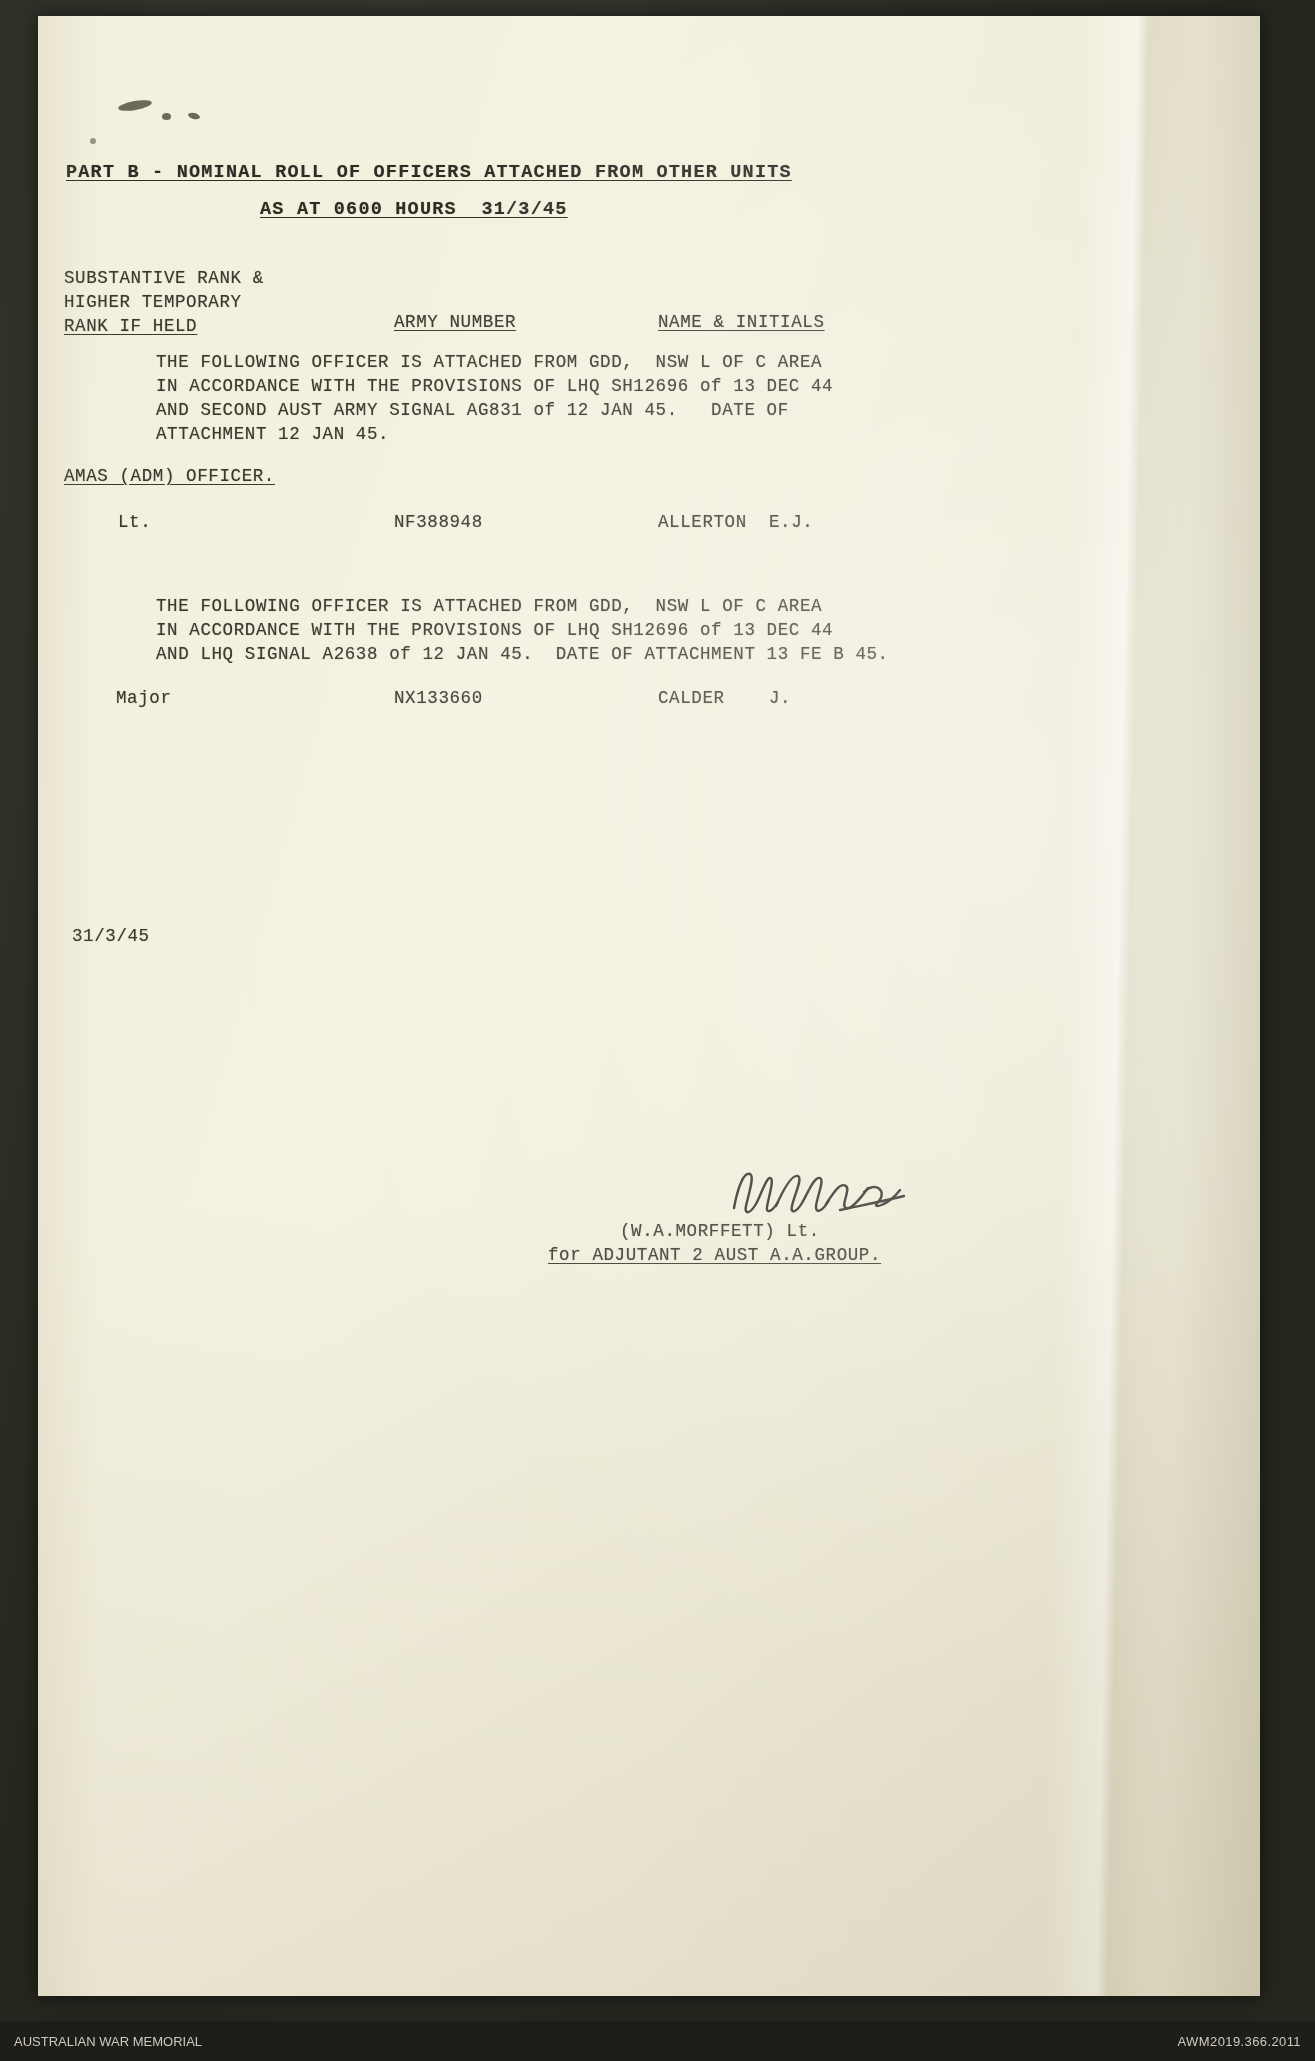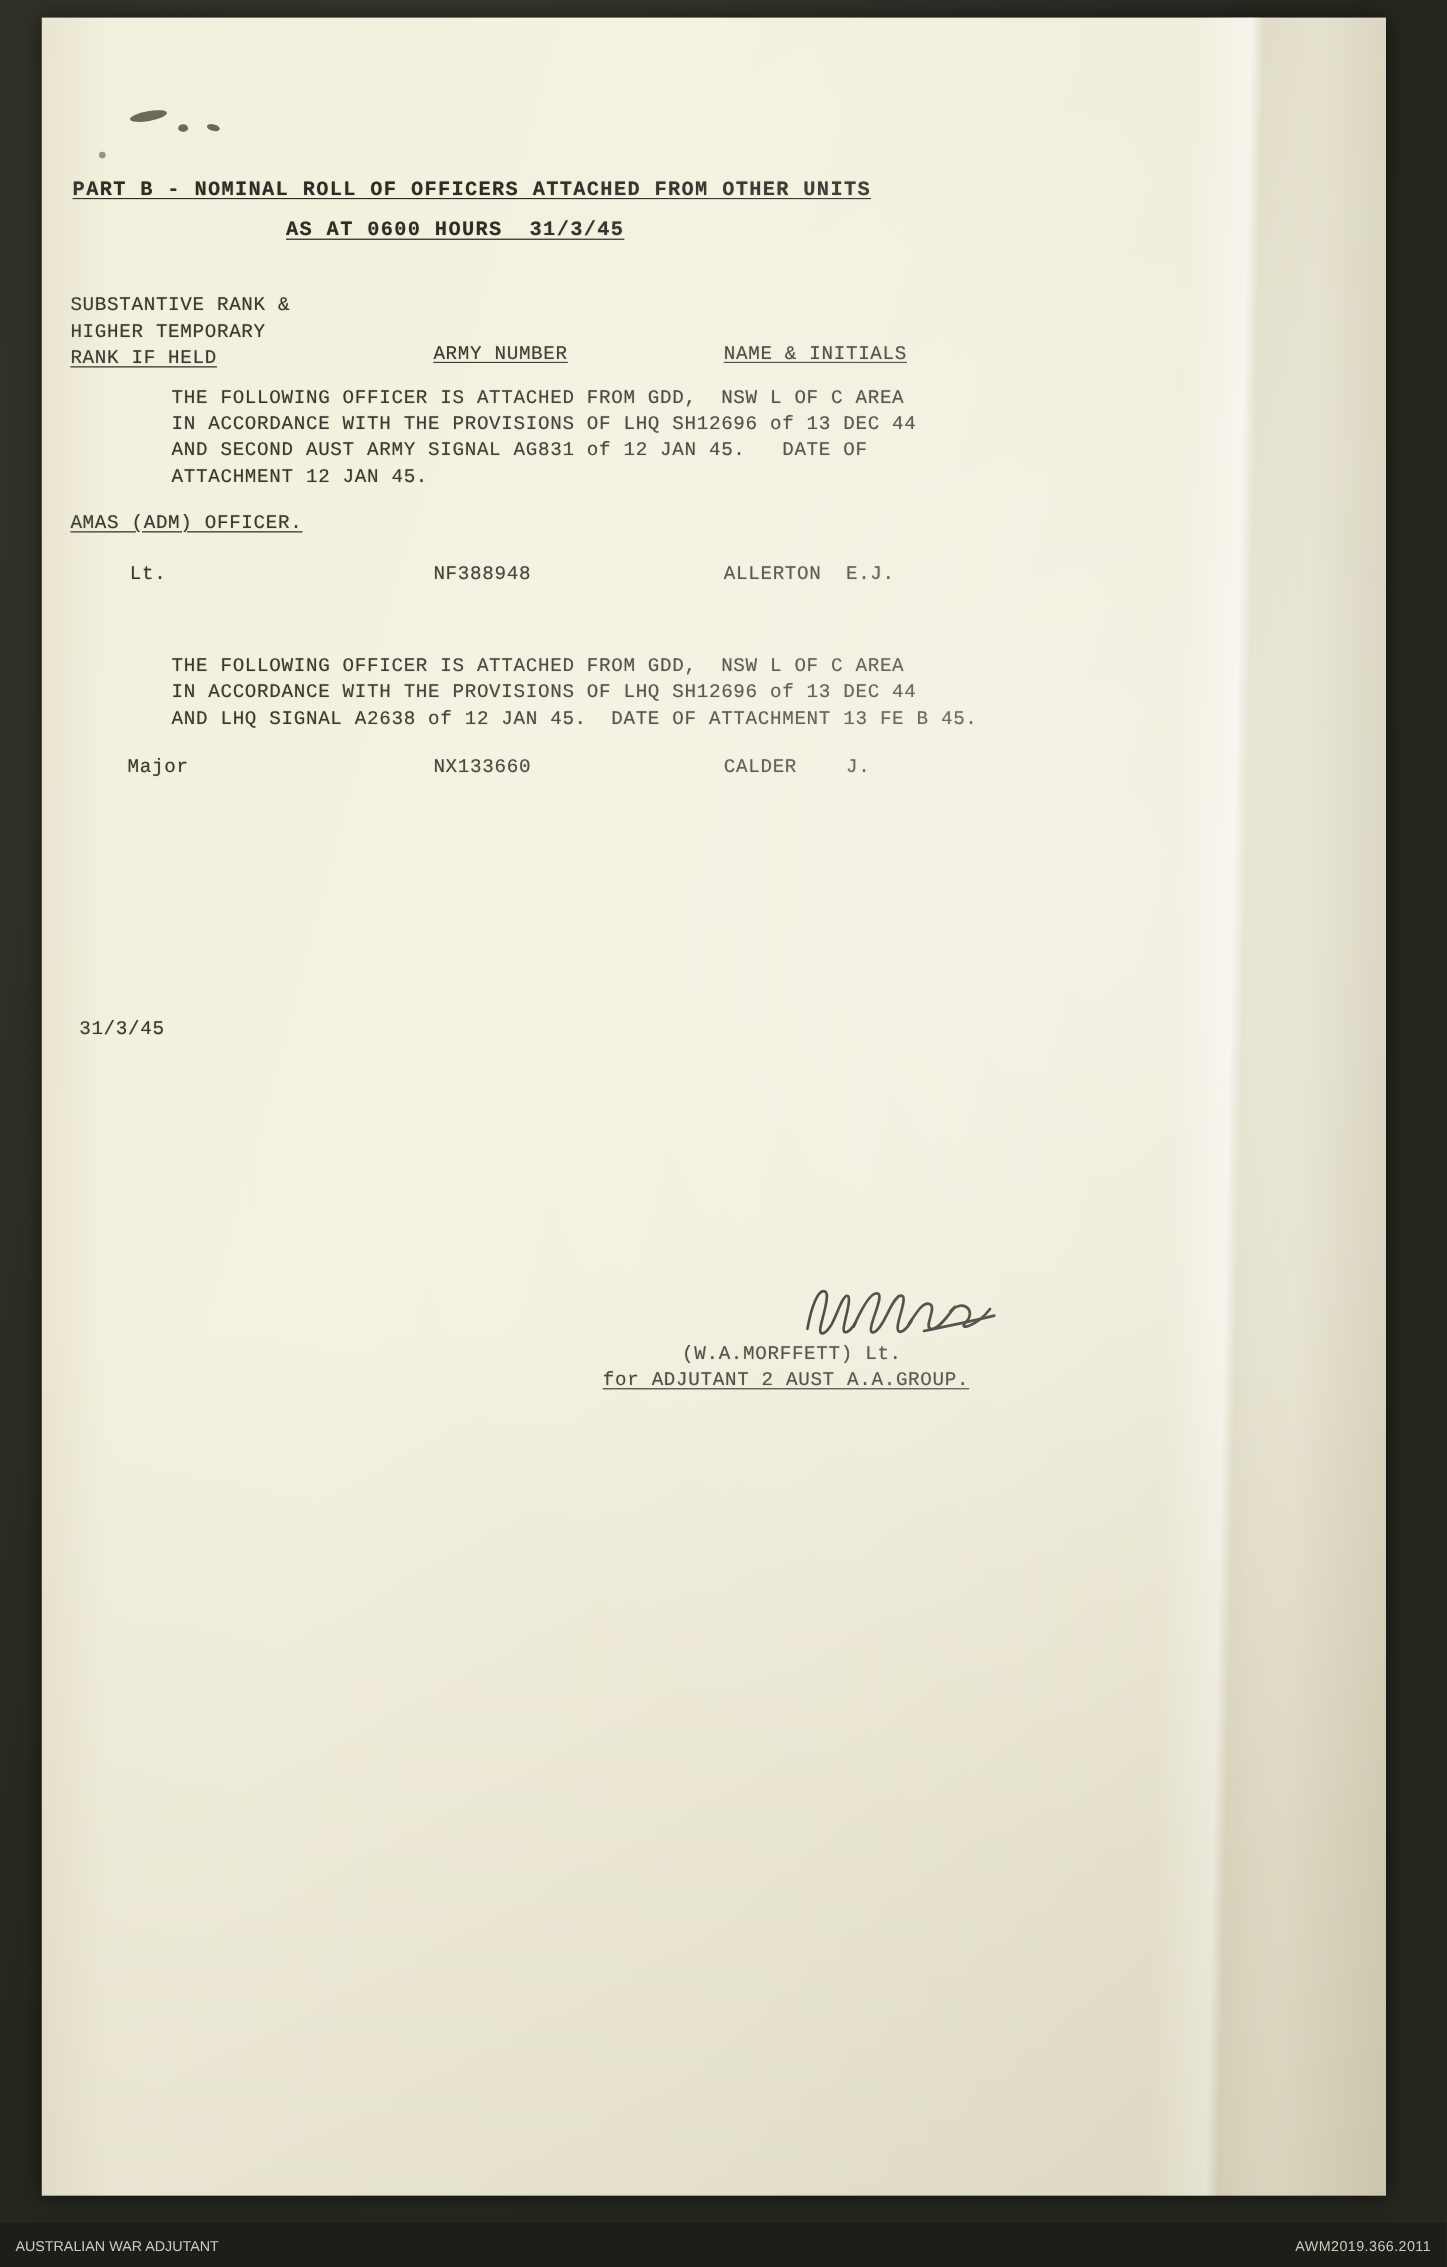--- a/index.html
+++ b/index.html
@@ -179,17 +179,17 @@
         </svg>
       </div>
 
       <div class="tline" style="left:582px; top:1205px;">(W.A.MORFFETT) Lt.</div>
       <div class="tline ul" style="left:510px; top:1229px;">for ADJUTANT 2 AUST A.A.GROUP.</div>
 
     </div>
   </div>
 
   <div id="footer">
-    <span class="left">AUSTRALIAN WAR ADJUTANT</span>
+    <span class="left">AUSTRALIAN WAR MEMORIAL</span>
     <span class="right">AWM2019.366.2011</span>
   </div>
 
 </div>
 
 </body></html>

